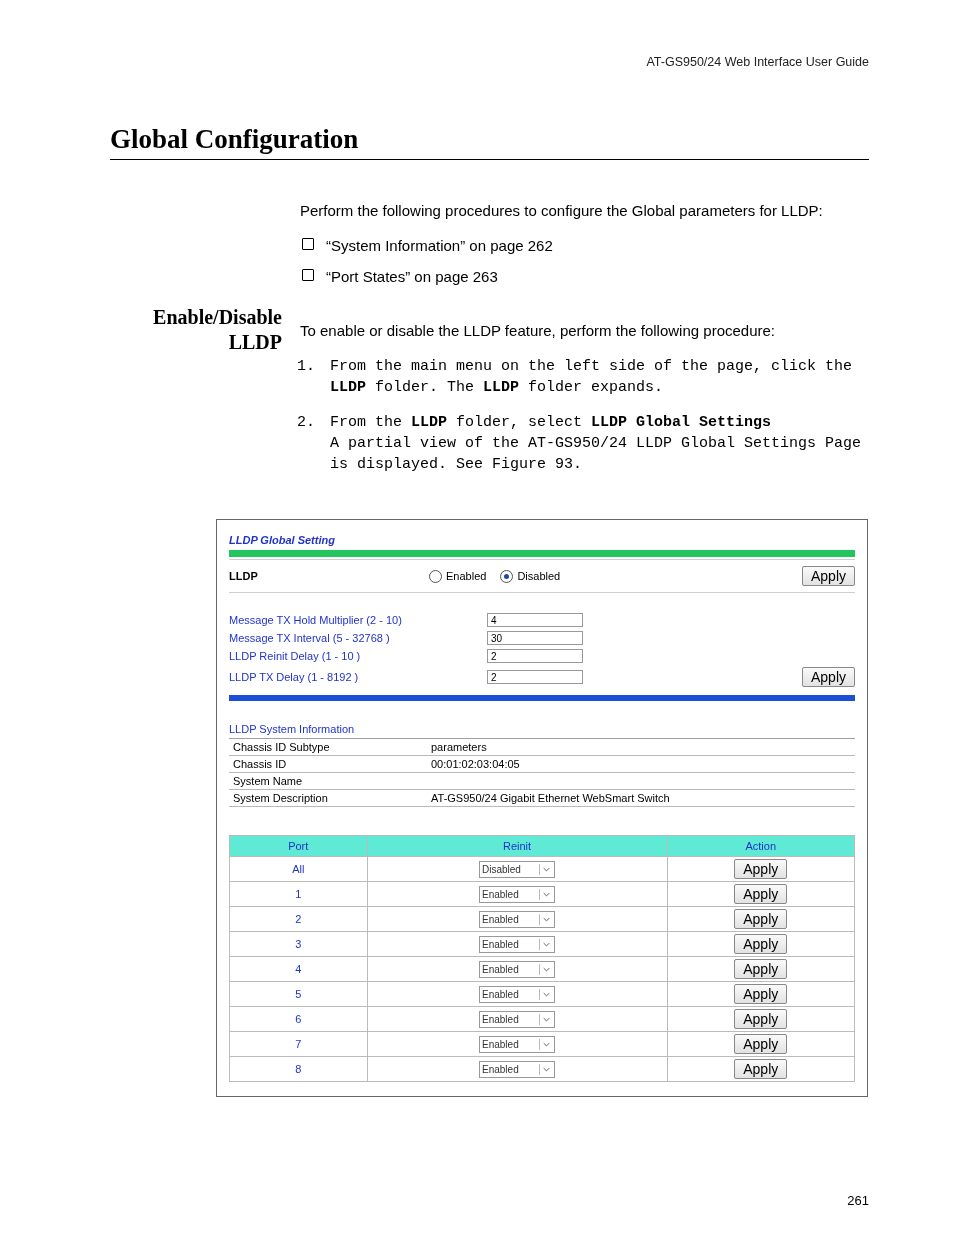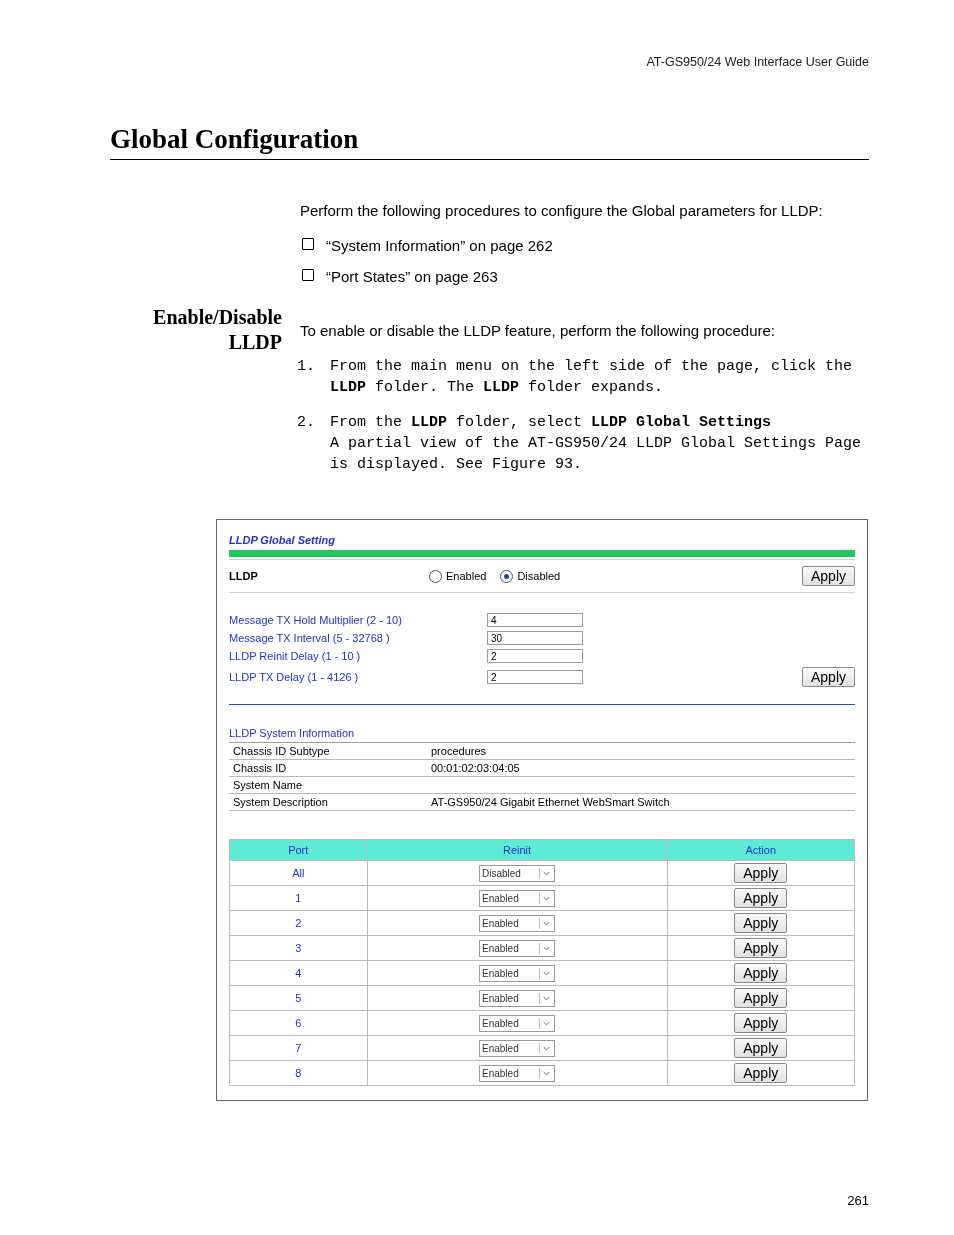--- a/index.html
+++ b/index.html
@@ -99,22 +99,22 @@
   .radio .dot { width:5px; height:5px; border-radius:50%; background:#1a4aa8; }
   .btn {
     border: 1px solid #888;
     background: linear-gradient(#fafafa,#e2e2e2);
     font-size: 14px;
     padding: 1px 8px;
     border-radius: 2px;
     cursor: pointer;
   }
   .param-block {
-    border-bottom: 1px solid #1d4ed8;
-    padding-bottom: 15px;
+    border-bottom: 6px solid #1d4ed8;
+    padding-bottom: 6px;
     margin-bottom: 22px;
   }
   .param-row {
     display: flex;
     align-items: center;
     padding: 2px 0;
     gap: 4px;
   }
   .param-row .plabel { width: 254px; color: #2134c8; font-size: 11px; }
   .text-input {
@@ -253,33 +253,33 @@
       </div>
       <div class="param-row">
         <div class="plabel">Message TX Interval   (5 - 32768 )</div>
         <input class="text-input" value="30" style="">
       </div>
       <div class="param-row">
         <div class="plabel">LLDP Reinit Delay   (1 - 10 )</div>
         <input class="text-input" value="2" style="">
       </div>
       <div class="param-row">
-        <div class="plabel">LLDP TX Delay   (1 - 4126 )</div>
+        <div class="plabel">LLDP TX Delay   (1 - 8192 )</div>
         <input class="text-input" value="2" style="">
         <div style="flex:1"></div>
         <button class="btn">Apply</button>
       </div>
     </div>
 
     <div class="sysinfo-title">LLDP System Information</div>
     <table class="sysinfo">
       <tbody>
           <tr>
             <td class="k">Chassis ID Subtype</td>
-            <td>procedures</td>
+            <td>parameters</td>
           </tr>
       <tr>
             <td class="k">Chassis ID</td>
             <td>00:01:02:03:04:05</td>
           </tr>
       <tr>
             <td class="k">System Name</td>
             <td></td>
           </tr>
       <tr>

